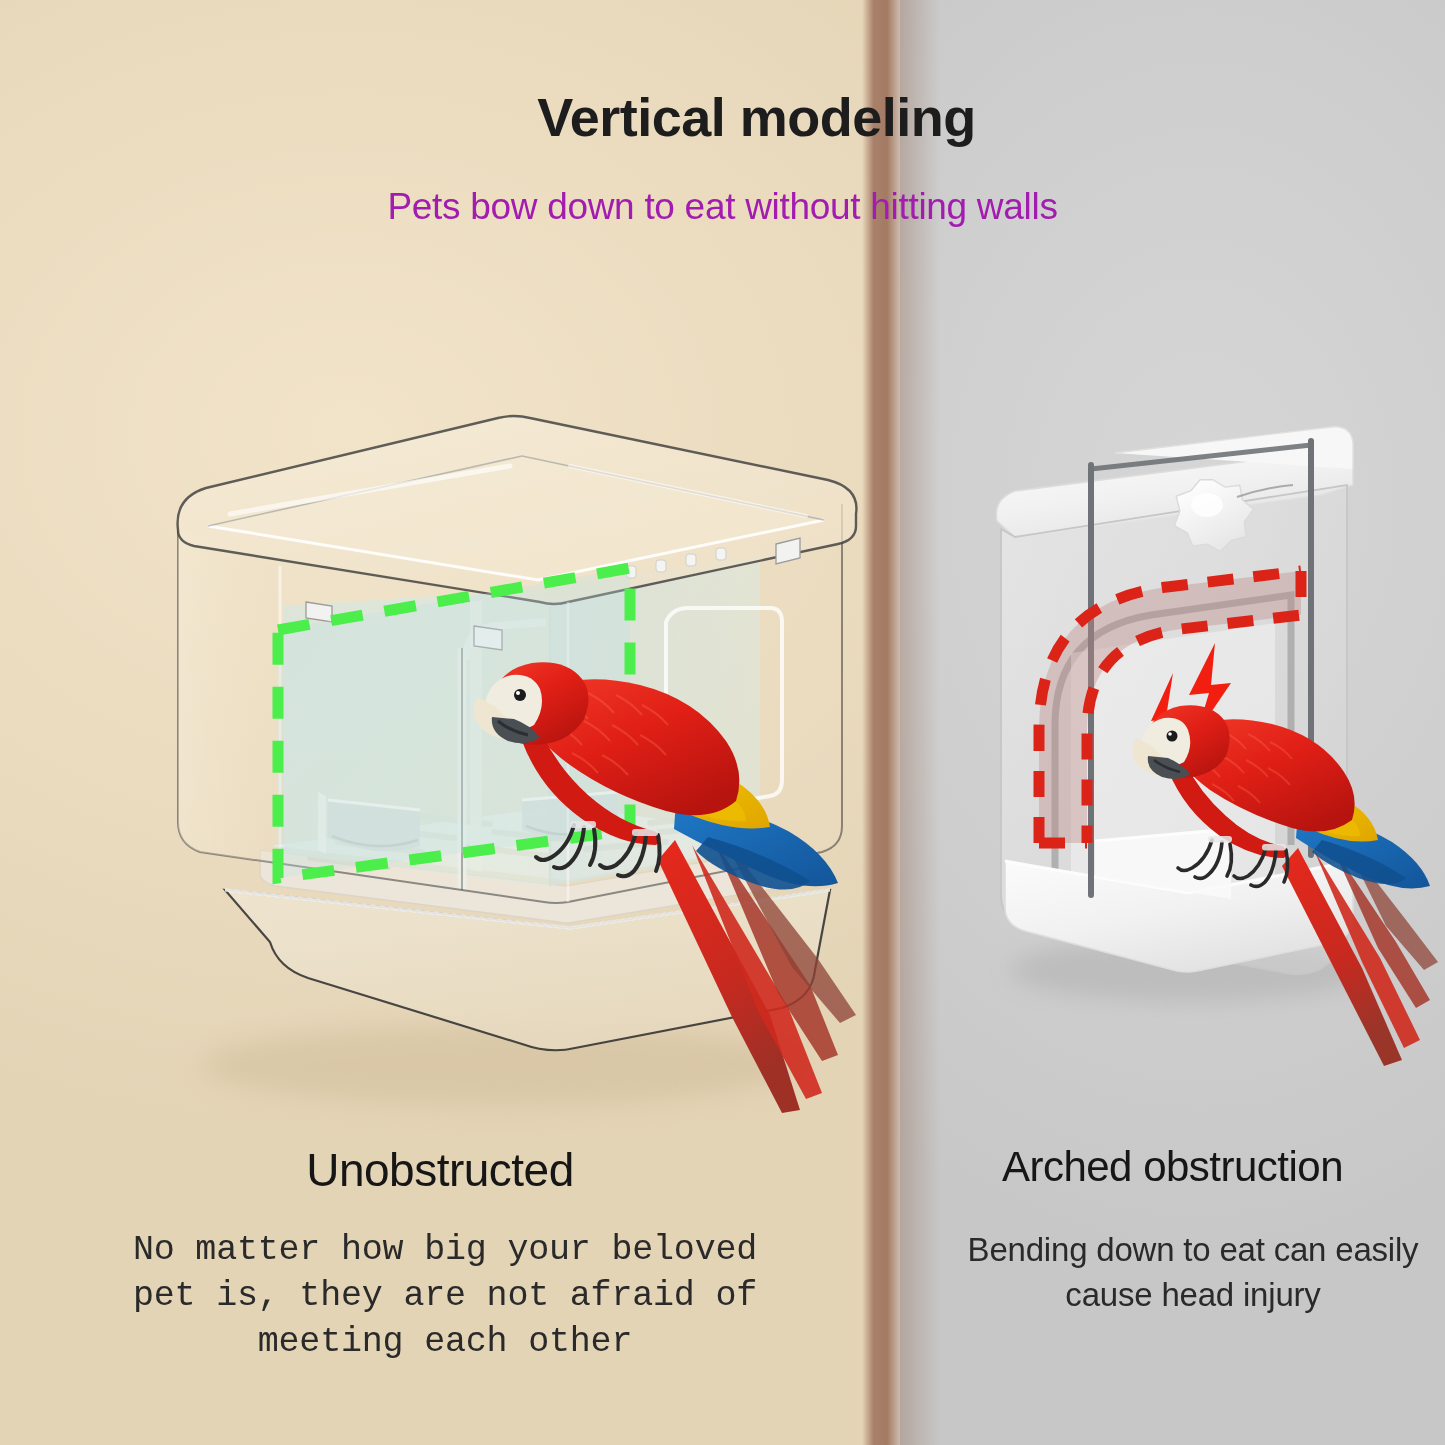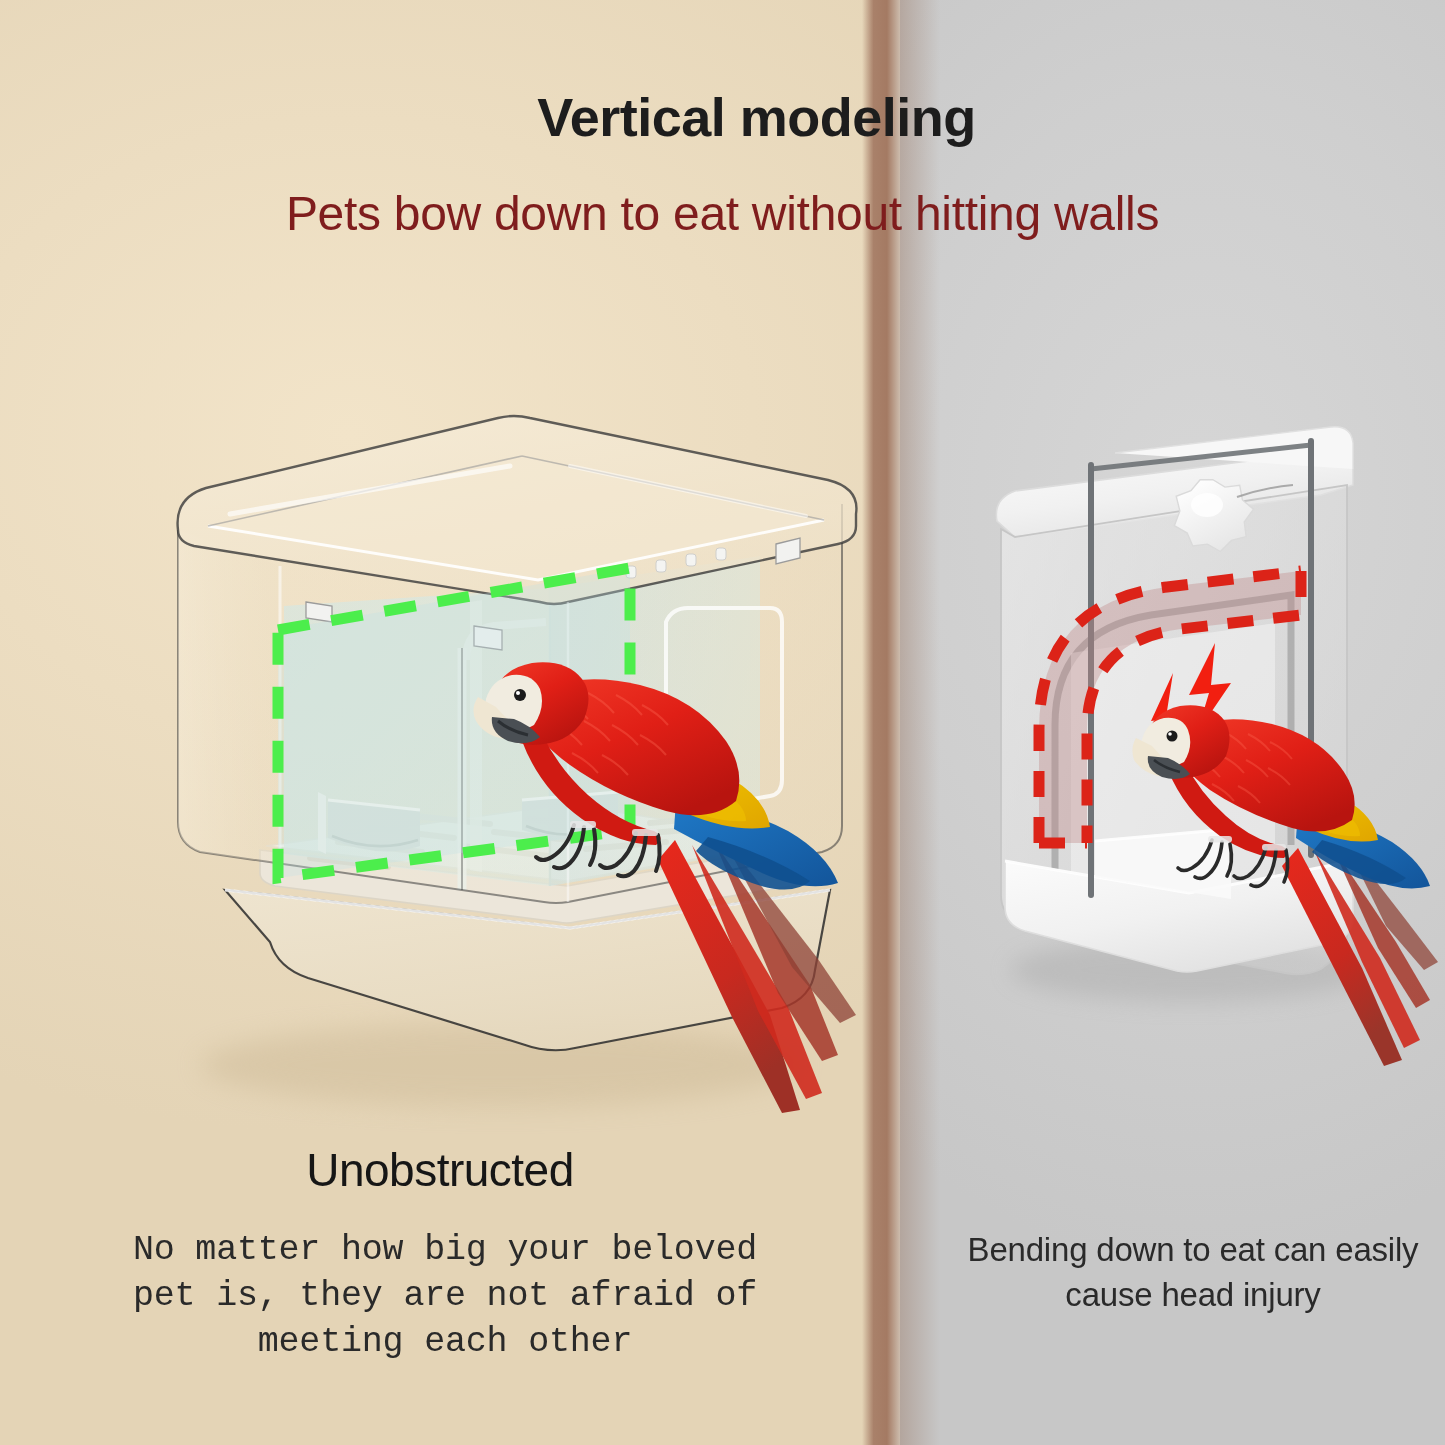--- a/index.html
+++ b/index.html
@@ -40,21 +40,21 @@
 
   
   .headline {
     position:absolute; left:0; top:86px; width:1445px; text-align:center;
     font-size:54px; font-weight:bold; color:#1d1d1d; letter-spacing:-0.5px;
     z-index:30;
     margin-left:34px;
   }
   .subhead {
     position:absolute; left:0; top:186px; width:1445px; text-align:center;
-    font-size:48px; font-weight:400; color:#7f1d1d; letter-spacing:-0.3px;
+    font-size:37px; font-weight:400; color:#a21caf; letter-spacing:-0.3px;
     z-index:30;
   }
 
   .cap-head {
     position:absolute; font-weight:normal; color:#161616; z-index:30;
     text-align:center;
   }
   .cap-head.left  { left:60px;  top:1143px; width:760px; font-size:46px; letter-spacing:-0.5px;}
   .cap-head.right { left:905px; top:1143px; width:535px; font-size:42px; letter-spacing:-0.5px;}
 
@@ -444,15 +444,16 @@
       </g>
     </svg>
   </div>
 
   <div class="headline">Vertical modeling</div>
   <div class="subhead">Pets bow down to eat without hitting walls</div>
 
   <div class="cap-head left">Unobstructed</div>
   <div class="cap-body left">No matter how big your beloved pet is, they are not afraid of meeting each other</div>
 
+  <div class="cap-head right">Arched obstruction</div>
   <div class="cap-body right">Bending down to eat can easily cause head injury</div>
 
 </div>
 
 </body></html>

